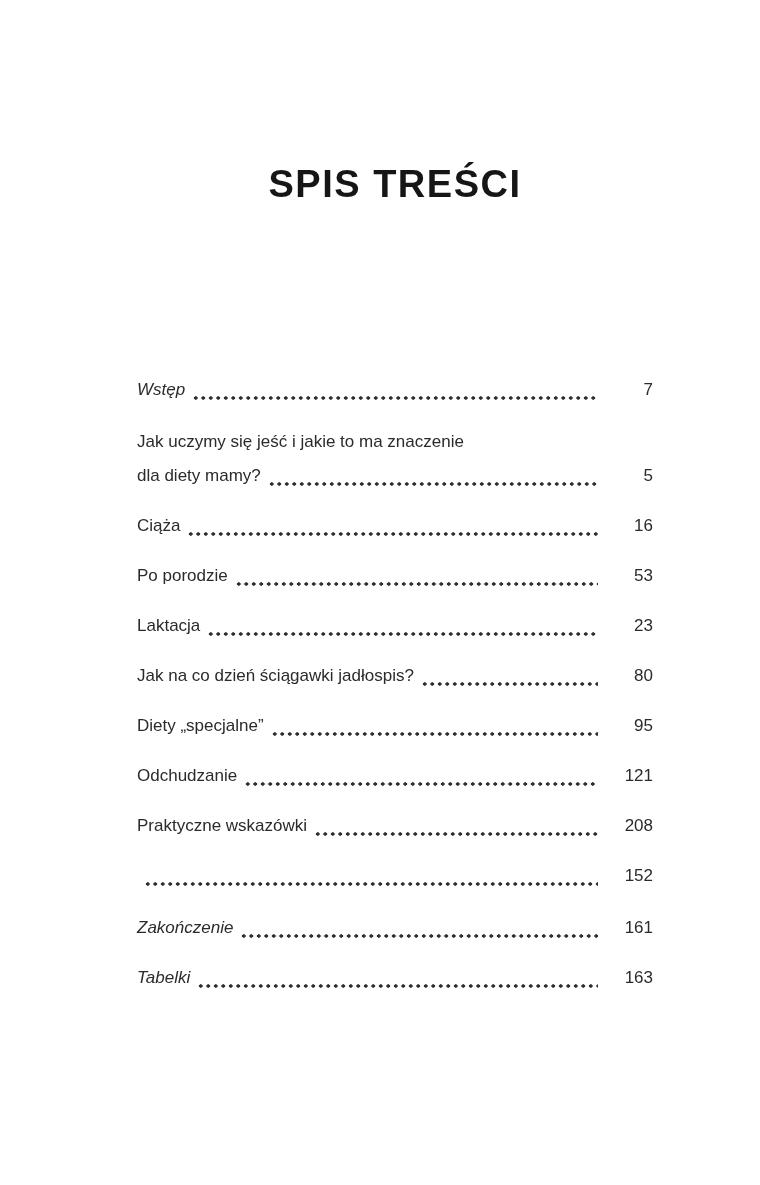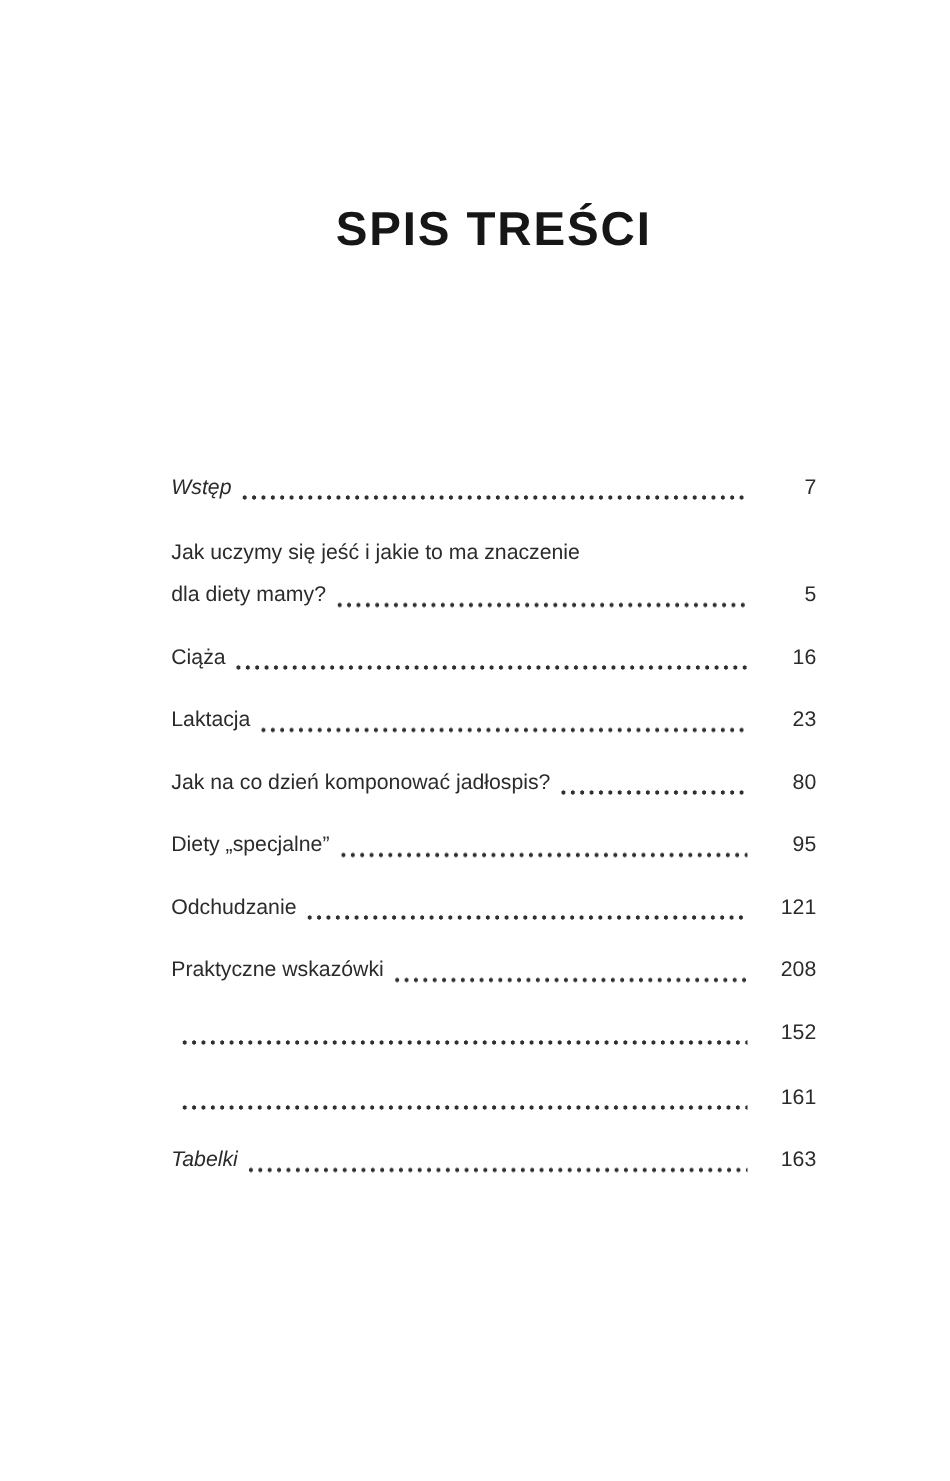--- a/index.html
+++ b/index.html
@@ -104,34 +104,42 @@
 
   <div class="toc-entry">
 
     <div class="toc-row">
       <span class="toc-last-line">Ciąża</span>
       <span class="leader"></span>
       <span class="toc-page">16</span>
     </div>
   </div>
 
+  <div class="toc-entry">
+
+    <div class="toc-row">
+      <span class="toc-last-line">Po porodzie</span>
+      <span class="leader"></span>
+      <span class="toc-page">53</span>
+    </div>
+  </div>
 
   <div class="toc-entry">
 
     <div class="toc-row">
       <span class="toc-last-line">Laktacja</span>
       <span class="leader"></span>
       <span class="toc-page">23</span>
     </div>
   </div>
 
   <div class="toc-entry">
 
     <div class="toc-row">
-      <span class="toc-last-line">Jak na co dzień komponować jadłospis?</span>
+      <span class="toc-last-line">Jak na co dzień ściągawki jadłospis?</span>
       <span class="leader"></span>
       <span class="toc-page">80</span>
     </div>
   </div>
 
   <div class="toc-entry">
 
     <div class="toc-row">
       <span class="toc-last-line">Diety „specjalne”</span>
       <span class="leader"></span>
@@ -161,20 +169,21 @@
 
     <div class="toc-row">
       <span class="leader"></span>
       <span class="toc-page">152</span>
     </div>
   </div>
 
   <div class="toc-entry section-break italic">
 
     <div class="toc-row">
+      <span class="toc-last-line">Zakończenie</span>
       <span class="leader"></span>
       <span class="toc-page">161</span>
     </div>
   </div>
 
   <div class="toc-entry italic">
 
     <div class="toc-row">
       <span class="toc-last-line">Tabelki</span>
       <span class="leader"></span>

